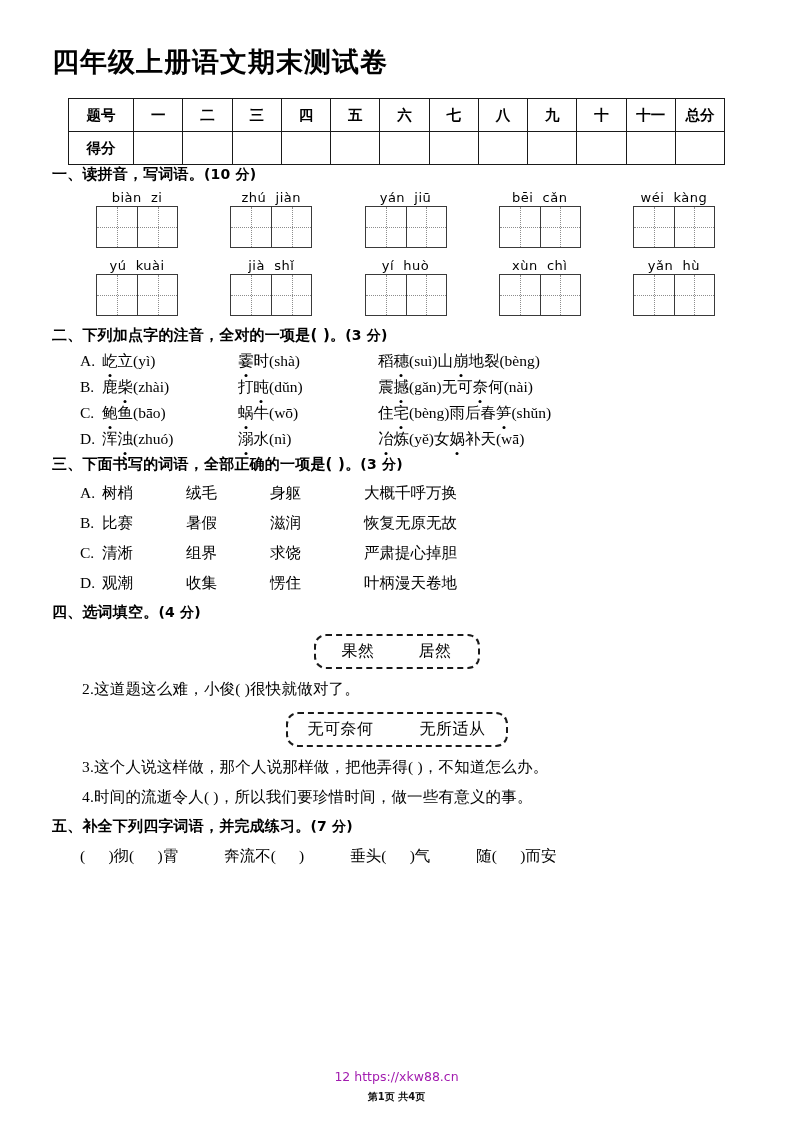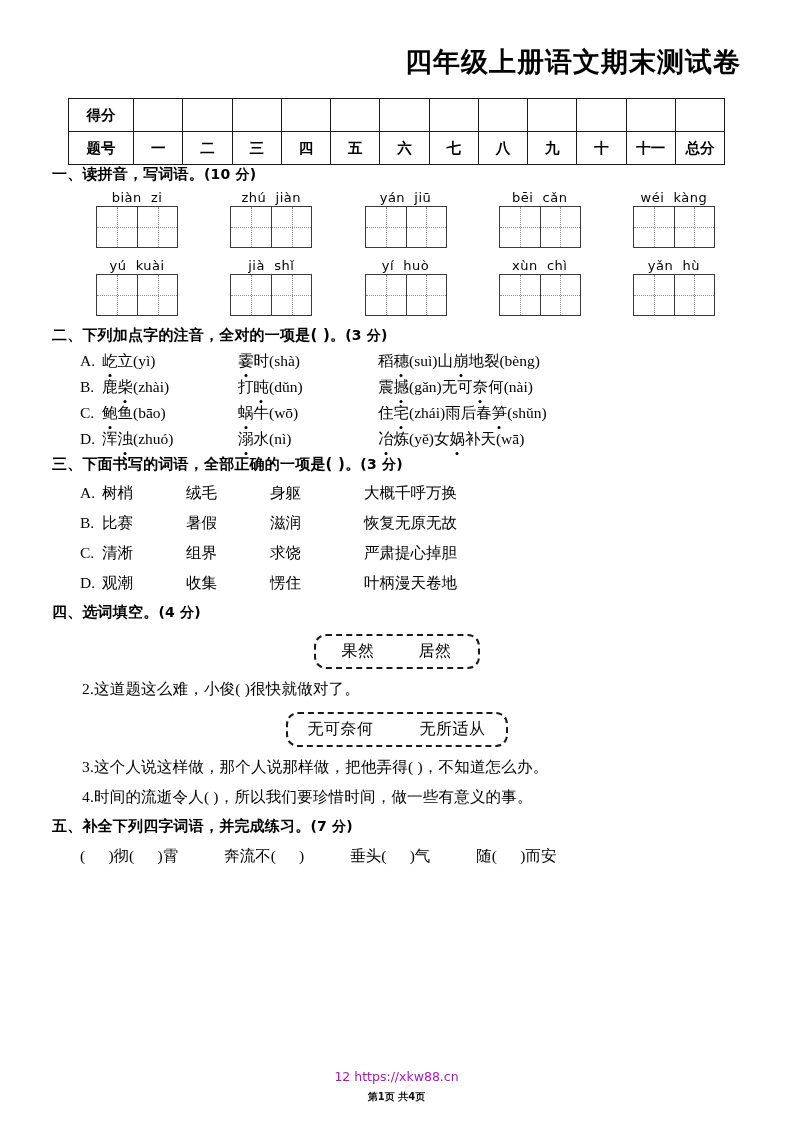--- a/index.html
+++ b/index.html
@@ -17,21 +17,21 @@
   }
   .page {
     position: relative;
     width: 793px;
     height: 1122px;
     box-sizing: border-box;
     padding: 0 52px;
   }
   
   .title {
-    text-align: right;
+    text-align: left;
     font-family: "DejaVu Sans", "Liberation Sans", sans-serif;
     font-weight: bold;
     font-size: 27px;
     letter-spacing: 1px;
     padding-top: 44px;
     padding-bottom: 14px;
   }
   
   .score-table-wrap { padding: 4px 16px 0 16px; }
   table.score-table {
@@ -210,50 +210,50 @@
 </head>
 <body>
 
 <div class="page">
 
   <div class="title">四年级上册语文期末测试卷</div>
 
   <div class="score-table-wrap">
     <table class="score-table">
       <tbody>
-        <tr>
-          <td class="head-cell">得分</td>
-          <td></td>
-          <td></td>
-          <td></td>
-          <td></td>
-          <td></td>
-          <td></td>
-          <td></td>
-          <td></td>
-          <td></td>
-          <td></td>
-          <td></td>
-          <td></td>
-        </tr>
         <tr>
           <td class="head-cell">题号</td>
           <td>一</td>
           <td>二</td>
           <td>三</td>
           <td>四</td>
           <td>五</td>
           <td>六</td>
           <td>七</td>
           <td>八</td>
           <td>九</td>
           <td>十</td>
           <td>十一</td>
           <td>总分</td>
         </tr>
+        <tr>
+          <td class="head-cell">得分</td>
+          <td></td>
+          <td></td>
+          <td></td>
+          <td></td>
+          <td></td>
+          <td></td>
+          <td></td>
+          <td></td>
+          <td></td>
+          <td></td>
+          <td></td>
+          <td></td>
+        </tr>
       </tbody>
     </table>
   </div>
 
   <div class="sec-head">
     <span>一、读拼音，写词语。</span><span class="pts">(10 分)</span>
   </div>
   <div class="pinyin-block">
     <div class="pinyin-row">
       <div class="pinyin-cell">biàn  zi</div>
@@ -349,21 +349,21 @@
     <span class="opt-label">B.</span>
     <span class="opt-item"><span>鹿</span><span class="dotted-char">柴</span><span>(zhài)</span></span>
     <span class="opt-item"><span>打</span><span class="dotted-char">盹</span><span>(dǔn)</span></span>
     <span class="opt-item"><span>震</span><span class="dotted-char">撼</span><span>(gǎn)</span></span>
     <span class="opt-item"><span>无可</span><span class="dotted-char">奈</span><span>何(nài)</span></span>
   </div>
   <div class="opt-row opts-q2">
     <span class="opt-label">C.</span>
     <span class="opt-item"><span></span><span class="dotted-char">鲍</span><span>鱼(bāo)</span></span>
     <span class="opt-item"><span></span><span class="dotted-char">蜗</span><span>牛(wō)</span></span>
-    <span class="opt-item"><span>住</span><span class="dotted-char">宅</span><span>(zhái)</span></span>
+    <span class="opt-item"><span>住</span><span class="dotted-char">宅</span><span>(bèng)</span></span>
     <span class="opt-item"><span>雨后春</span><span class="dotted-char">笋</span><span>(shǔn)</span></span>
   </div>
   <div class="opt-row opts-q2">
     <span class="opt-label">D.</span>
     <span class="opt-item"><span>浑</span><span class="dotted-char">浊</span><span>(zhuó)</span></span>
     <span class="opt-item"><span></span><span class="dotted-char">溺</span><span>水(nì)</span></span>
     <span class="opt-item"><span></span><span class="dotted-char">冶</span><span>炼(yě)</span></span>
     <span class="opt-item"><span>女</span><span class="dotted-char">娲</span><span>补天(wā)</span></span>
   </div>
 

